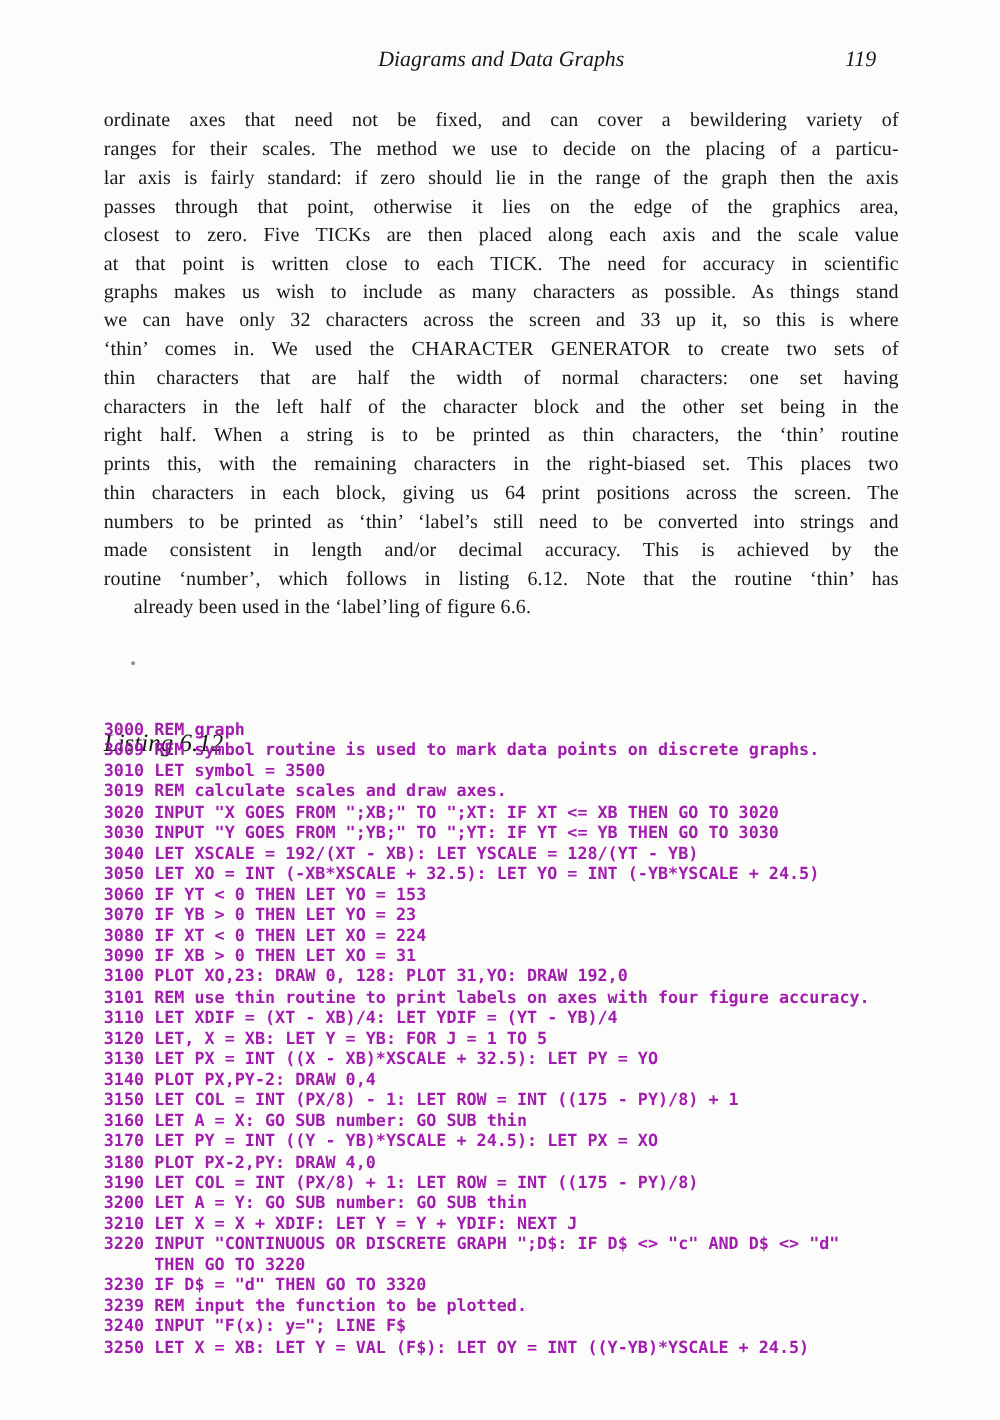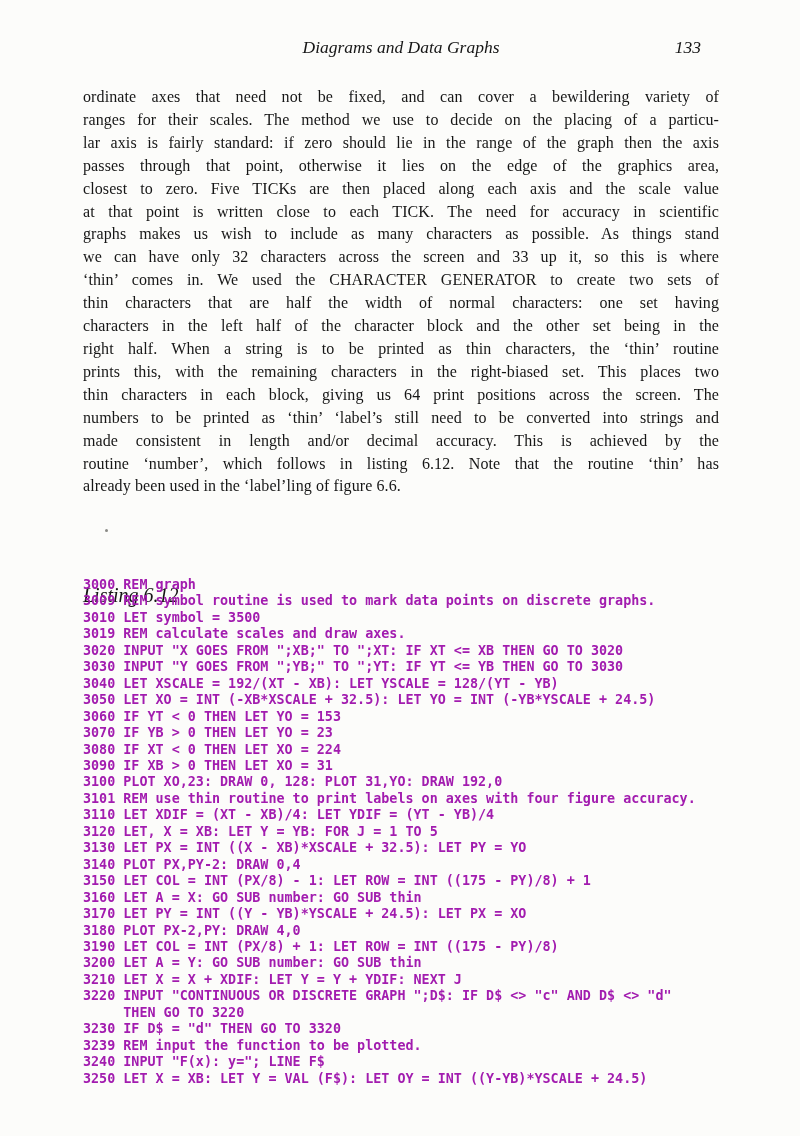--- a/index.html
+++ b/index.html
@@ -48,20 +48,21 @@
     line-height: 22.9px;
     letter-spacing: 0.1px;
   }
   .body-line {
     text-align: justify;
     text-align-last: justify;
     white-space: normal;
   }
   .body-line.last {
     text-align-last: left;
+    margin-left: 24px;
   }
 
   
   .listing-title {
     position: absolute;
     top: 545px;
     left: 83px;
     font-style: italic;
     font-size: 20px;
     margin-top: 39px;
@@ -92,21 +93,21 @@
     border-radius: 50%;
   }
 </style>
 </head>
 <body>
 
 <div class="page">
 
   <div class="running-head">
     <span class="run-title">Diagrams and Data Graphs</span>
-    <span class="page-num">133</span>
+    <span class="page-num">119</span>
   </div>
 
   <div class="body-text">
       <div class="body-line">ordinate axes that need not be fixed, and can cover a bewildering variety of</div>
       <div class="body-line">ranges for their scales. The method we use to decide on the placing of a particu-</div>
       <div class="body-line">lar axis is fairly standard: if zero should lie in the range of the graph then the axis</div>
       <div class="body-line">passes through that point, otherwise it lies on the edge of the graphics area,</div>
       <div class="body-line">closest to zero. Five TICKs are then placed along each axis and the scale value</div>
       <div class="body-line">at that point is written close to each TICK. The need for accuracy in scientific</div>
       <div class="body-line">graphs makes us wish to include as many characters as possible. As things stand</div>

